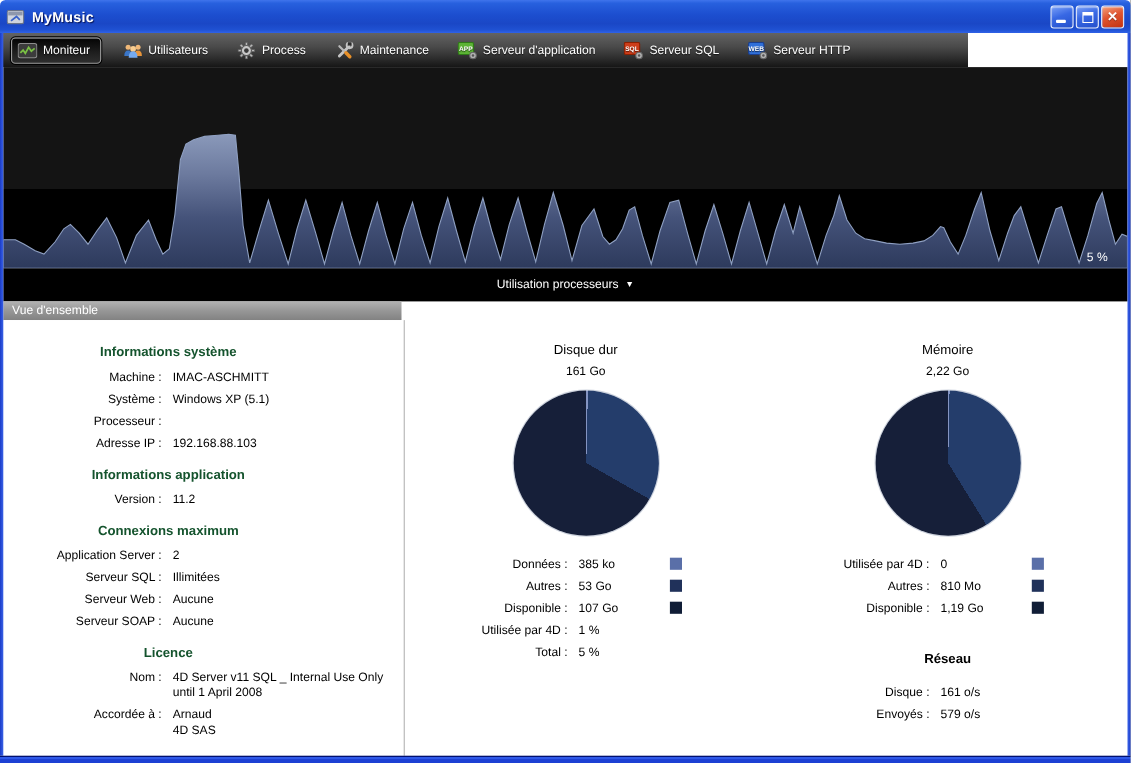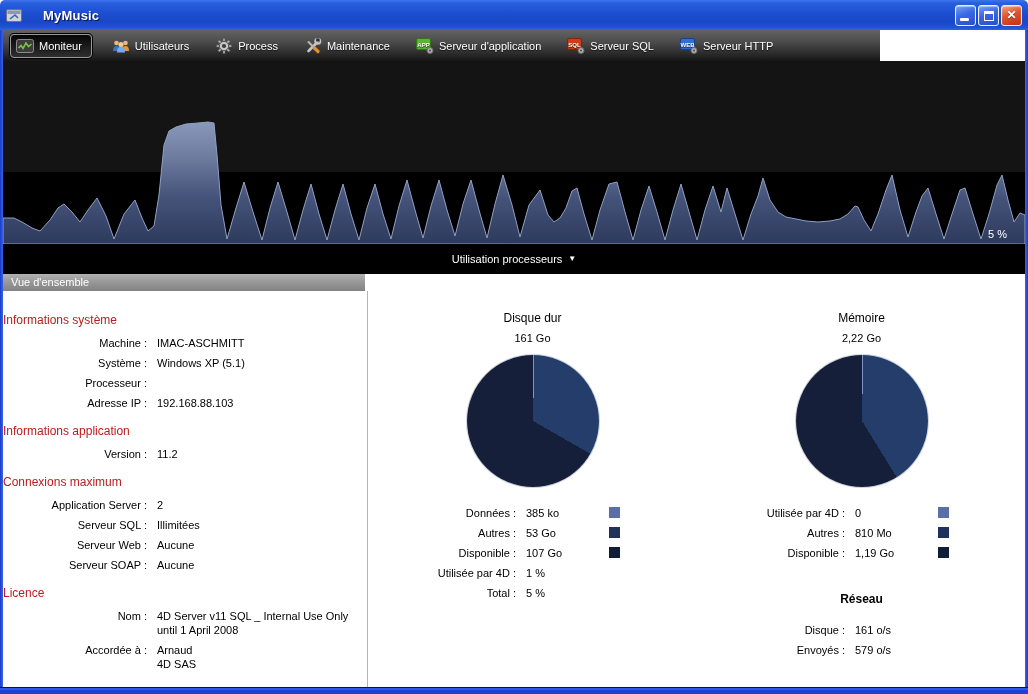--- a/index.html
+++ b/index.html
@@ -4,21 +4,21 @@
 <style>
   * { margin:0; padding:0; box-sizing:border-box; }
   html,body { background:#3a3a3a; }
   body { font-family:"Liberation Sans","DejaVu Sans",sans-serif; }
   .window { position:relative; width:1028px; height:694px; background:#fff; overflow:hidden; }
 
   
   .titlebar { position:absolute; left:0; top:0; width:1028px; height:30px;
     background:linear-gradient(#3f74ec 0%, #2760de 10%, #1c4ecf 45%, #1a47c6 72%, #1f51d2 90%, #2f62e8 100%);
     border-radius:5px 5px 0 0; display:flex; align-items:center; padding:0 6px; }
-  .title-text { color:#fff; font-size:13px; font-weight:bold; margin-left:20px;
+  .title-text { color:#fff; font-size:13px; font-weight:bold; margin-left:6px;
     text-shadow:1px 1px 1px rgba(0,0,40,.75); letter-spacing:.2px; }
   .win-controls { margin-left:auto; display:flex; gap:2px; }
   .winbtn { width:21px; height:21px; border-radius:3px; border:1px solid #e8eefc; position:relative;
     background:linear-gradient(160deg,#7aa0f8 0%, #3868e4 45%, #2450cc 100%); box-shadow:inset 0 1px 1px rgba(255,255,255,.5); cursor:default; }
   .winbtn.close { background:linear-gradient(160deg,#f4a27c 0%, #e05530 45%, #c23210 100%); }
   .glyph-min { position:absolute; left:4px; bottom:4px; width:9px; height:3px; background:#fff; border-radius:1px; }
   .glyph-max { position:absolute; left:5px; top:5px; width:10px; height:10px; border:1px solid #fff; border-top:3px solid #fff; }
   .glyph-close { position:absolute; left:0; top:0; width:100%; height:100%; color:#fff; font-size:12px; font-weight:bold;
     display:flex; align-items:center; justify-content:center; text-shadow:0 1px 1px rgba(0,0,0,.4); }
 
@@ -53,21 +53,21 @@
   
   .hdr { position:absolute; top:274px; height:17px; background:linear-gradient(#b2b2b2,#999 45%,#828282);
     color:#fff; font-size:11px; line-height:17px; padding-left:8px; }
   .hdr.left { left:3px; width:362px; }
   .hdr.right { left:368px; width:657px; }
 
   
   .panel-left { position:absolute; left:3px; top:291px; width:363px; height:396px; background:#fff; padding-top:2px; }
   .panel-right { position:absolute; left:367px; top:291px; width:658px; height:396px; background:#fff; border-left:1px solid #b4b4b4; }
 
-  .sec-heading { width:300px; text-align:left; font-size:12px; font-weight:normal; color:#b91c1c; margin:14px 0 9px; }
+  .sec-heading { width:300px; text-align:center; font-size:12px; font-weight:bold; color:#14532d; margin:14px 0 9px; }
   .sec-heading.first { margin-top:20px; }
   .row { display:grid; grid-template-columns:144px 1fr; column-gap:10px; margin-bottom:6px; }
   .row .lbl { text-align:right; font-size:11px; color:#000; line-height:14px; }
   .row .val { font-size:11px; color:#000; line-height:14px; white-space:pre-line; }
 
   .dcol { position:absolute; top:0; width:329px; height:396px; }
   .dcol.c1 { left:0; } .dcol.c2 { left:329px; }
   .pie-title { text-align:center; font-size:12px; font-weight:normal; margin-top:20px; }
   .pie-total { text-align:center; font-size:11px; margin-top:7px; }
   .pie { width:132px; height:132px; border-radius:50%; margin:11px auto 0; box-shadow:0 0 0 1px #cdd3de; }

